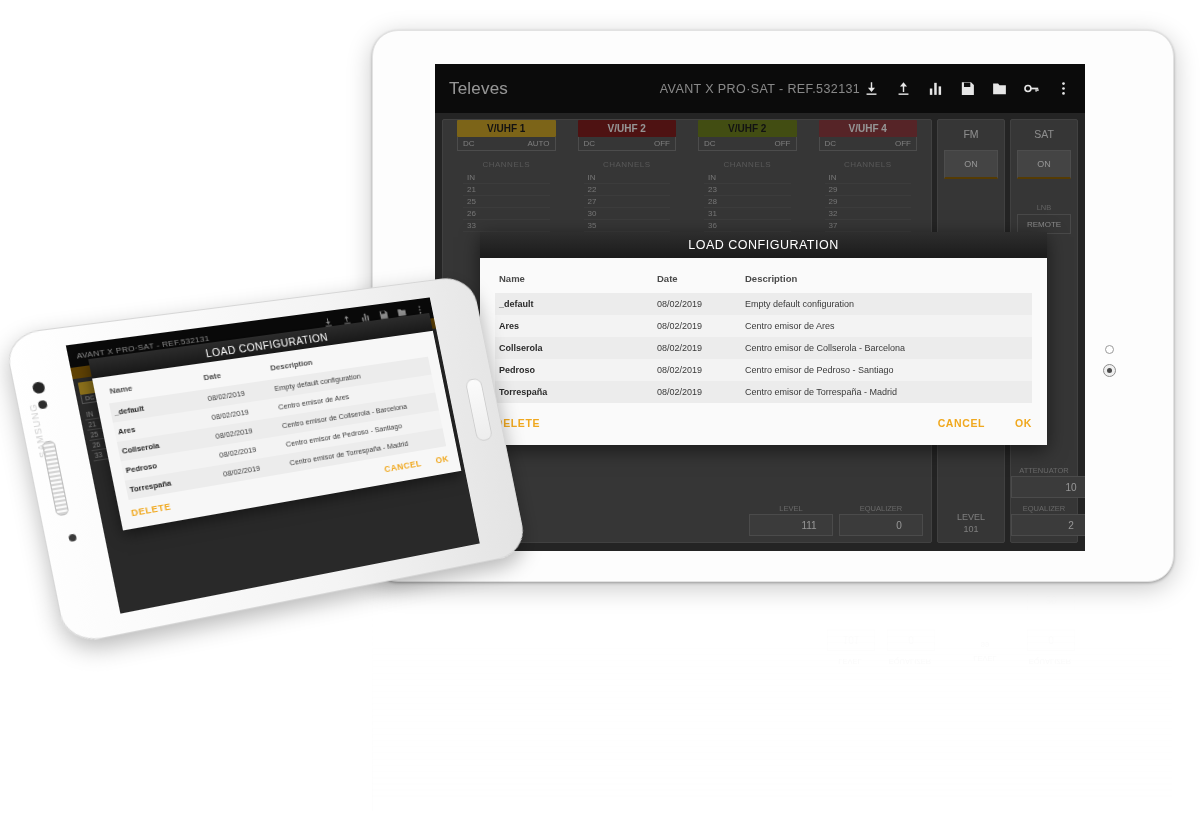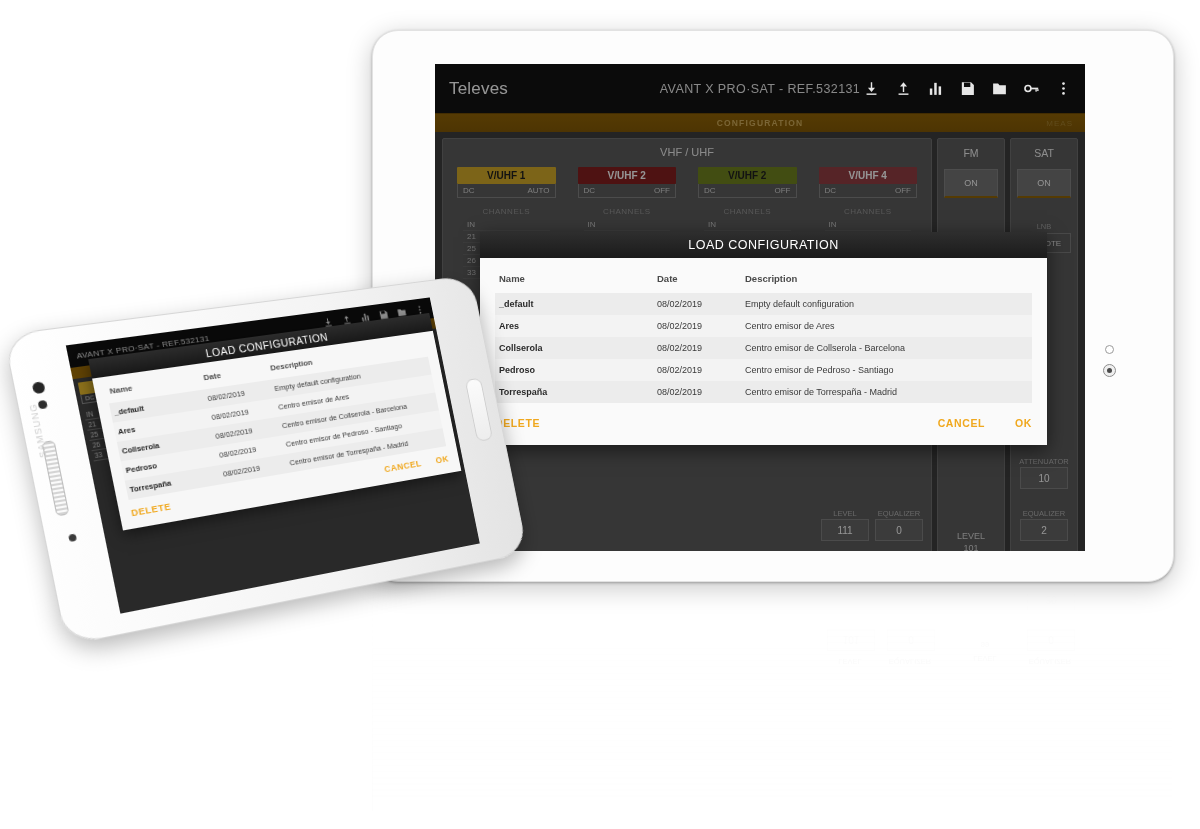--- a/index.html
+++ b/index.html
@@ -48,21 +48,21 @@
   .pan-side{width:66px;display:flex;flex-direction:column;align-items:center;}
   .side-title{color:#e3e3e3;font-size:10.5px;padding:8px 0 10px;}
   .onbtn{width:52px;height:26px;background:#6e6e6e;border:1px solid #7d7d7d;border-bottom:2px solid #8a5f06;
          color:#ececec;font-size:9px;display:flex;align-items:center;justify-content:center;}
   .side-small{color:#9d9d9d;font-size:7.5px;margin-top:24px;}
   .side-box{width:52px;height:18px;border:1px solid #777;color:#dcdcdc;font-size:8px;
             display:flex;align-items:center;justify-content:center;margin-top:2px;}
   .spacer{flex:1;}
   .metric{color:#a8a8a8;font-size:7.5px;text-align:center;}
   .metricbox{width:46px;height:20px;border:1px solid #7a7a7a;background:#606060;color:#efefef;font-size:10px;
-             display:flex;align-items:center;justify-content:center;margin:1px auto 20px;}
+             display:flex;align-items:center;justify-content:center;margin:1px auto 6px;padding-left:36px;}
   .metricflat{color:#c9c9c9;font-size:9px;text-align:center;margin-bottom:8px;}
   .bottomrow{display:flex;gap:6px;justify-content:flex-end;padding:0 8px;}
 
   
   .scrim{position:absolute;inset:0;background:rgba(0,0,0,.38);}
   #tab-dialog{position:absolute;left:45px;top:168px;width:567px;background:#fafafa;
               box-shadow:0 5px 18px rgba(0,0,0,.55);}
   .dlg-title{height:26px;background:linear-gradient(#2e2e2e,#1b1b1b);color:#fff;font-size:12.5px;
              display:flex;align-items:center;justify-content:center;letter-spacing:.5px;}
   .dlg-body{padding:10px 15px 0;}
@@ -208,29 +208,24 @@
             <rect x="20" y="13" width="2" height="2.6"></rect>
           </svg>
         <svg class="icn" viewBox="0 0 24 24" fill="#e6e6e6">
             <circle cx="12" cy="5" r="1.9"></circle>
             <circle cx="12" cy="12" r="1.9"></circle>
             <circle cx="12" cy="19" r="1.9"></circle>
           </svg>
       </div>
     </div>
 
-    <div class="tabbar">
-      <span class="lbl">CONFIGURATION</span>
-      <span class="rlbl">MEAS</span>
-    </div>
 
     <div class="content">
 
       <div class="panel pan-vhf">
-        <div class="pan-title">VHF / UHF</div>
         <div class="chrow">
           <div class="chcol">
             <div class="chhead" style="background:#c9a227">V/UHF 1</div>
             <div class="chsub">
               <span>DC</span>
               <span>AUTO</span>
             </div>
             <div class="chlabel">CHANNELS</div>
             <div class="chlist">
               <div>IN</div>

